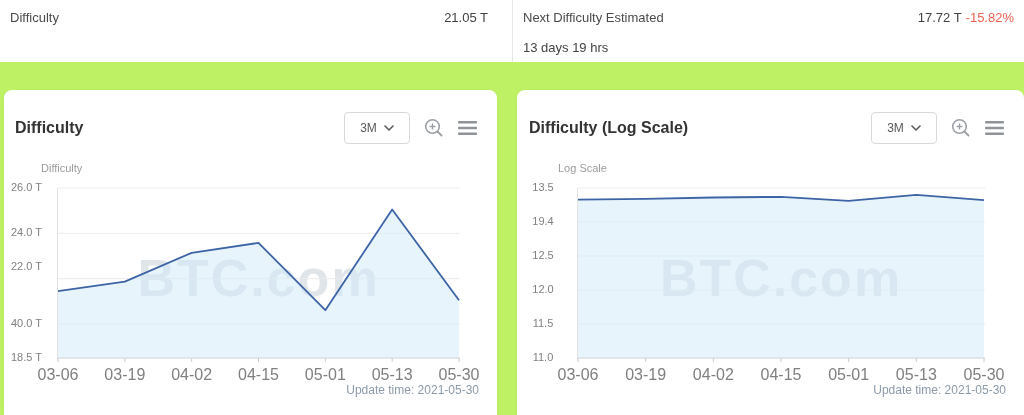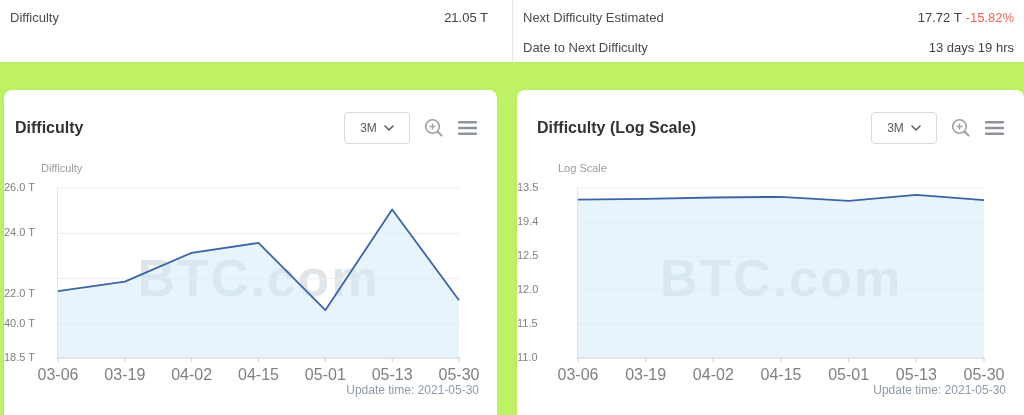--- a/index.html
+++ b/index.html
@@ -16,34 +16,34 @@
   .stat-value{font-size:13px;color:#434343;}
   .stat-change{color:#ed6352;margin-left:4px;}
   .info-icon{display:inline-flex;align-items:center;justify-content:center;width:14px;height:14px;border-radius:50%;background:#c6c6c6;color:#ffffff;font-size:9px;font-weight:bold;font-family:"Liberation Serif","DejaVu Serif",serif;cursor:pointer;}
 
   
   .cards{position:absolute;top:90px;left:4px;right:0;bottom:0;display:flex;gap:20px;}
   .card{position:relative;background:#ffffff;border-radius:8px 8px 0 0;box-shadow:0 1px 4px rgba(0,0,0,0.05);}
   .card--left{width:493px;}
   .card--right{flex:1;}
   .card-header{display:flex;align-items:center;justify-content:space-between;padding:22px 20px 0 11px;}
-  .card--right .card-header{padding-left:20px;}
+  .card--right .card-header{padding-left:12px;}
   .card-title{font-size:16px;font-weight:bold;color:#333333;margin:0;line-height:20px;}
   .controls{display:flex;align-items:center;gap:13px;}
   .range-select{display:flex;align-items:center;justify-content:center;gap:7px;width:64px;height:30px;border:1px solid #d9d9d9;border-radius:4px;background:#fff;cursor:pointer;}
   .range-select span{font-size:12px;color:#595959;}
   .icon-btn{display:flex;align-items:center;justify-content:center;cursor:pointer;background:none;border:none;padding:0;}
 
   .axis-caption{position:absolute;top:72px;font-size:11px;color:#9b9b9b;}
   .card--left .axis-caption{left:37px;}
   .card--right .axis-caption{left:41px;}
 
   .plot{position:absolute;inset:0;}
   .watermark{position:absolute;font-size:52px;font-weight:800;color:#e0e5ea;letter-spacing:2px;white-space:nowrap;transform:translateX(-50%);}
-  .ytick{position:absolute;left:0;text-align:left;font-size:11px;color:#808080;}
+  .ytick{position:absolute;left:0;text-align:center;font-size:11px;color:#808080;}
   .xtick{position:absolute;text-align:center;font-size:16px;color:#808080;width:68px;}
   .update-time{position:absolute;right:18px;top:293px;font-size:12px;color:#8c9aa9;}
 </style>
 </head>
 <body>
 
 <div class="page">
 
   <div class="stats-bar">
     <div class="stats-col left">
@@ -57,23 +57,20 @@
     <div class="stats-col right">
       <div class="stat-row">
         <span class="stat-label">
           <span>Next Difficulty Estimated</span>
         </span>
         <span class="stat-value">
           <span>17.72 T</span><span class="stat-change">-15.82%</span>
         </span>
       </div>
       <div class="stat-row">
-        <span class="stat-label">
-          <span>Date to Next Difficulty</span>
-        </span>
         <span class="stat-value">13 days 19 hrs</span>
       </div>
     </div>
   </div>
 
   <div class="cards">
 
     <div class="card card--left">
       <div class="card-header">
         <h2 class="card-title">Difficulty</h2>
@@ -99,21 +96,21 @@
                 <rect x="0" y="12.6" width="19" height="2.4" rx="1" fill="#8f9499"></rect>
               </svg>
           </button>
         </div>
       </div>
       <div class="axis-caption">Difficulty</div>
       <div class="plot">
         <div class="watermark" style="left: 254.5px; top: 158px;">BTC.com</div>
       <div class="ytick" style="top: 91px; width: 45px;">26.0 T</div>
           <div class="ytick" style="top: 136.333px; width: 45px;">24.0 T</div>
-          <div class="ytick" style="top: 197px; width: 45px;">22.0 T</div>
+          <div class="ytick" style="top: 170px; width: 45px;">22.0 T</div>
           <div class="ytick" style="top: 227px; width: 45px;">40.0 T</div>
           <div class="ytick" style="top: 261px; width: 45px;">18.5 T</div>
           <div class="xtick" style="left: 20px; top: 276px;">03-06</div>
           <div class="xtick" style="left: 86.8333px; top: 276px;">03-19</div>
           <div class="xtick" style="left: 153.667px; top: 276px;">04-02</div>
           <div class="xtick" style="left: 220.5px; top: 276px;">04-15</div>
           <div class="xtick" style="left: 287.333px; top: 276px;">05-01</div>
           <div class="xtick" style="left: 354.167px; top: 276px;">05-13</div>
           <div class="xtick" style="left: 421px; top: 276px;">05-30</div>
           <svg width="403" height="170" viewBox="0 0 403 170" style="position: absolute; left: 53px; top: 98px; overflow: visible;">

